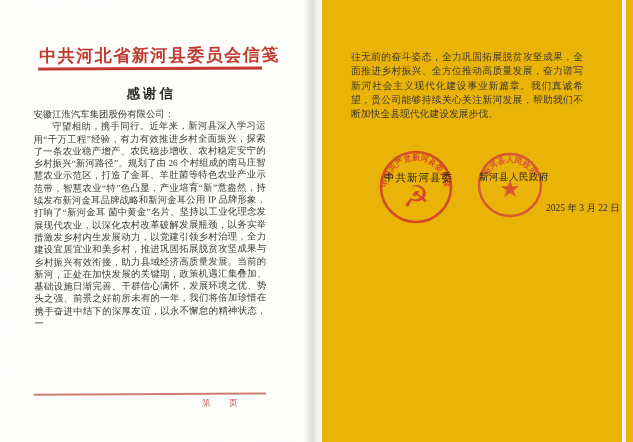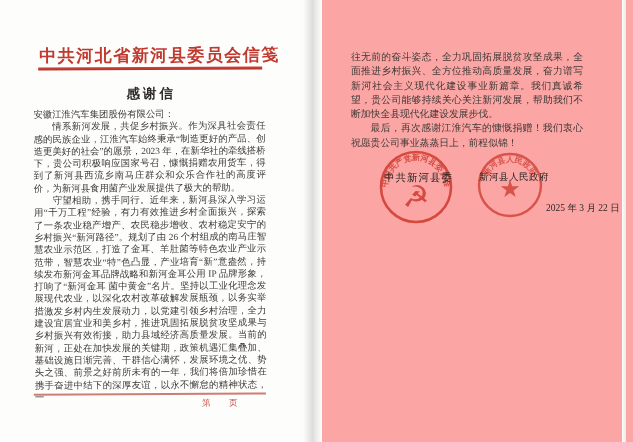--- a/index.html
+++ b/index.html
@@ -54,21 +54,21 @@
     background:linear-gradient(90deg,#fdfdfc 0%,#e7e7e5 35%,#dedddb 50%,#ececeb 70%,#fdfdfc 100%);
   }
   .right-edge{
     position:absolute;left:622px;top:0;width:4px;height:442px;
     background:linear-gradient(90deg,#fdfdfc,#e9e9e7);
   }
 
   
   .page-right{
     position:absolute;left:322px;top:0;width:311px;height:442px;
-    background:#fca5a5;
+    background:#eab308;
   }
   .body-text-r{
     position:absolute;left:29px;top:50px;width:232px;
     font-size:9.8px;line-height:14.3px;color:#3c3935;
     text-align:justify;text-justify:inter-ideograph;
   }
   .body-text-r p{margin:0;}
   .body-text-r p.indent{text-indent:2em;}
 
   .seal{position:absolute;opacity:0.85;}
@@ -90,35 +90,33 @@
 
 <div class="scan">
 
   <div class="page-left">
     <div class="letterhead">中共河北省新河县委员会信笺</div>
     <div class="letterhead-rule"></div>
     <div class="letter-title">感谢信</div>
 
     <div class="body-text">
       <p>安徽江淮汽车集团股份有限公司：</p>
-      <p class="indent">情系新河发展，共促乡村振兴。作为深具社会责任感的民族企业，江淮汽车始终秉承“制造更好的产品、创造更美好的社会”的愿景，2023 年，在新华社的牵线搭桥下，贵公司积极响应国家号召，慷慨捐赠农用货车，得到了新河县西流乡南马庄群众和众乐合作社的高度评价，为新河县食用菌产业发展提供了极大的帮助。</p>
       <p class="indent">守望相助，携手同行。近年来，新河县深入学习运用“千万工程”经验，有力有效推进乡村全面振兴，探索了一条农业稳产增产、农民稳步增收、农村稳定安宁的乡村振兴“新河路径”。规划了由 26 个村组成的南马庄智慧农业示范区，打造了金耳、羊肚菌等特色农业产业示范带，智慧农业“特”色凸显，产业培育“新”意盎然，持续发布新河金耳品牌战略和新河金耳公用 IP 品牌形象，打响了“新河金耳 菌中黄金”名片。坚持以工业化理念发展现代农业，以深化农村改革破解发展瓶颈，以务实举措激发乡村内生发展动力，以党建引领乡村治理，全力建设宜居宜业和美乡村，推进巩固拓展脱贫攻坚成果与乡村振兴有效衔接，助力县域经济高质量发展。当前的新河，正处在加快发展的关键期，政策机遇汇集叠加、基础设施日渐完善、干群信心满怀，发展环境之优、势头之强、前景之好前所未有的一年，我们将倍加珍惜在携手奋进中结下的深厚友谊，以永不懈怠的精神状态，一</p>
     </div>
 
     <div class="footer-rule"></div>
     <div class="footer-label l1">第</div>
     <div class="footer-label l2">页</div>
   </div>
 
   <div class="spine"></div>
 
   <div class="page-right">
     <div class="body-text-r">
       <p>往无前的奋斗姿态，全力巩固拓展脱贫攻坚成果，全面推进乡村振兴、全方位推动高质量发展，奋力谱写新河社会主义现代化建设事业新篇章。我们真诚希望，贵公司能够持续关心关注新河发展，帮助我们不断加快全县现代化建设发展步伐。</p>
-      <p class="indent">最后，再次感谢江淮汽车的慷慨捐赠！我们衷心祝愿贵公司事业蒸蒸日上，前程似锦！</p>
     </div>
 
     <svg class="seal seal-party" viewBox="0 0 76 76">
       <defs>
         <path id="arcParty" d="M 9,40 A 29,29 0 1 1 67,40"></path>
       </defs>
       <circle cx="38" cy="38" r="35" fill="none" stroke="#cf3a2d" stroke-width="2.6"></circle>
       <text font-size="8" fill="#cf3a2d" font-weight="bold">
         <textPath href="#arcParty" startOffset="50%" text-anchor="middle">中国共产党新河县委员会</textPath>
       </text>

